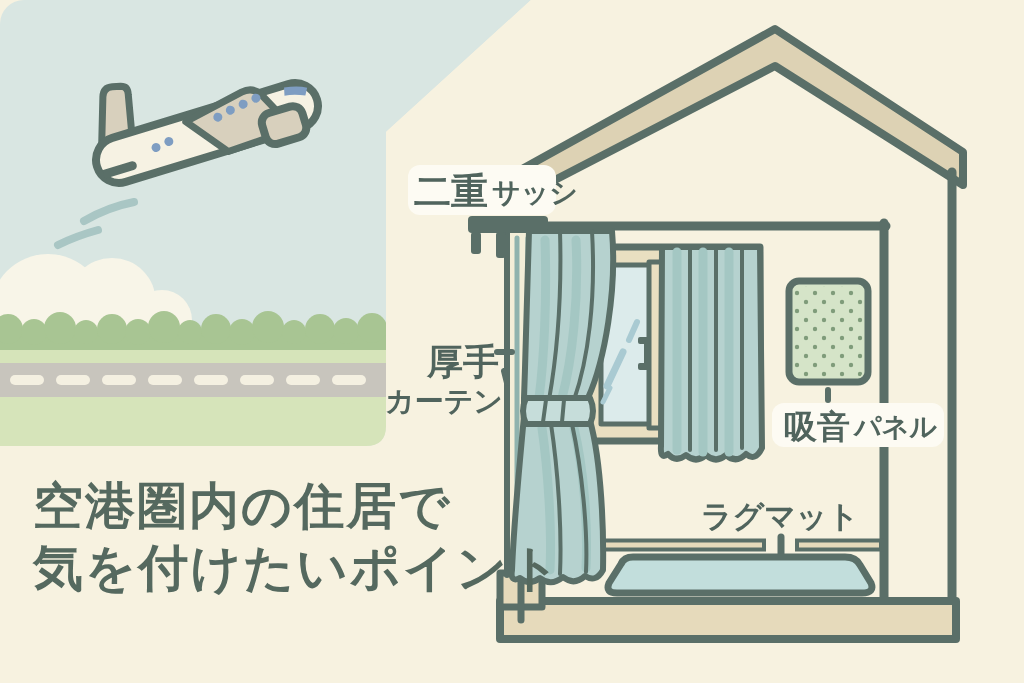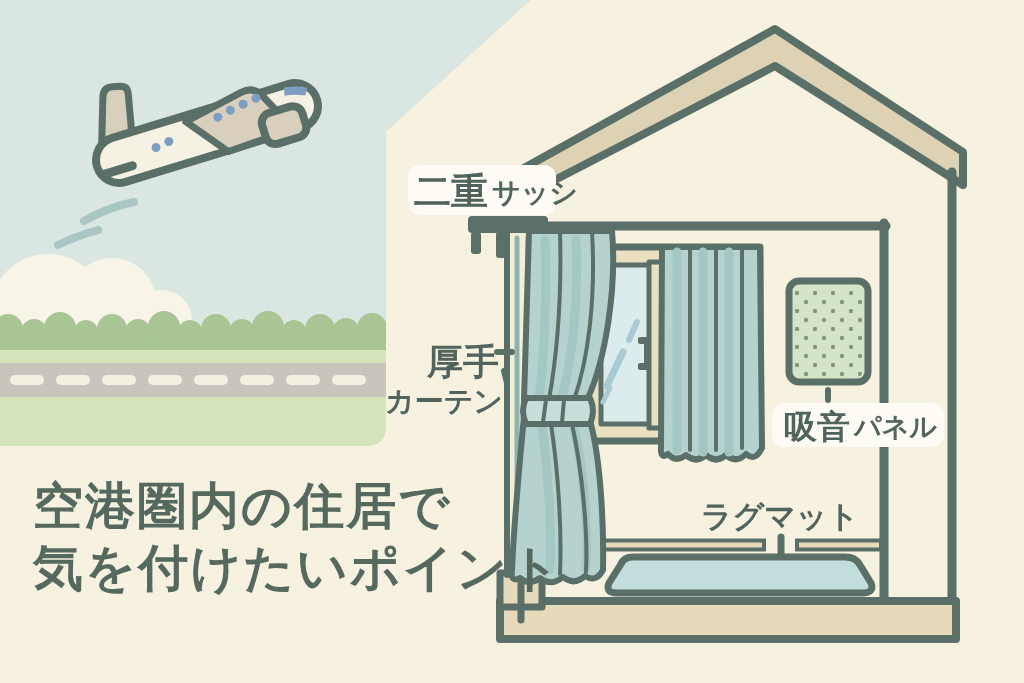--- a/index.html
+++ b/index.html
@@ -1,17 +1,17 @@
 <!DOCTYPE html>
 <html><head>
 <meta charset="utf-8">
 <style>
   html,body{margin:0;padding:0;background:#f7f2e0;}
   .stage{position:relative;width:1024px;height:683px;overflow:hidden;background:#f7f2e0;
-         font-family:"DejaVu Sans",sans-serif;}
+         font-family:"DejaVu Sans",sans-serif;border-radius:24px;}
   svg{display:block}
   
   .sk{fill:#d9e6e2}
   .cl{fill:#f8f5e8}
   .tr{fill:#a8c593}
   .fd{fill:#d6e4ba}
   .rw{fill:#c8c5bd}
   .dash{fill:#f4f0e1}
   .tan{fill:#ddd2b4}
   .bei{fill:#e9dfc1}

